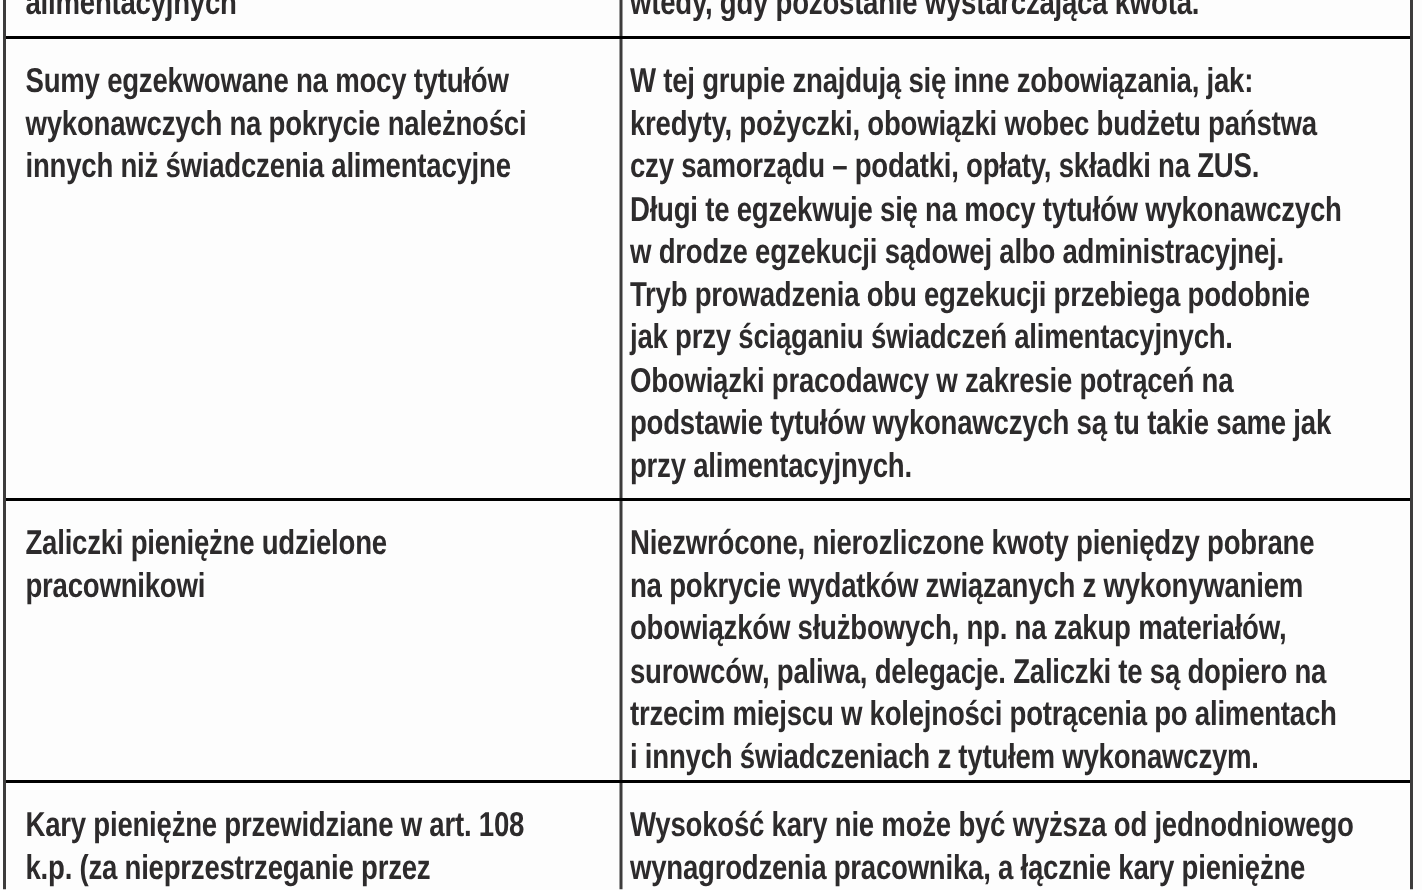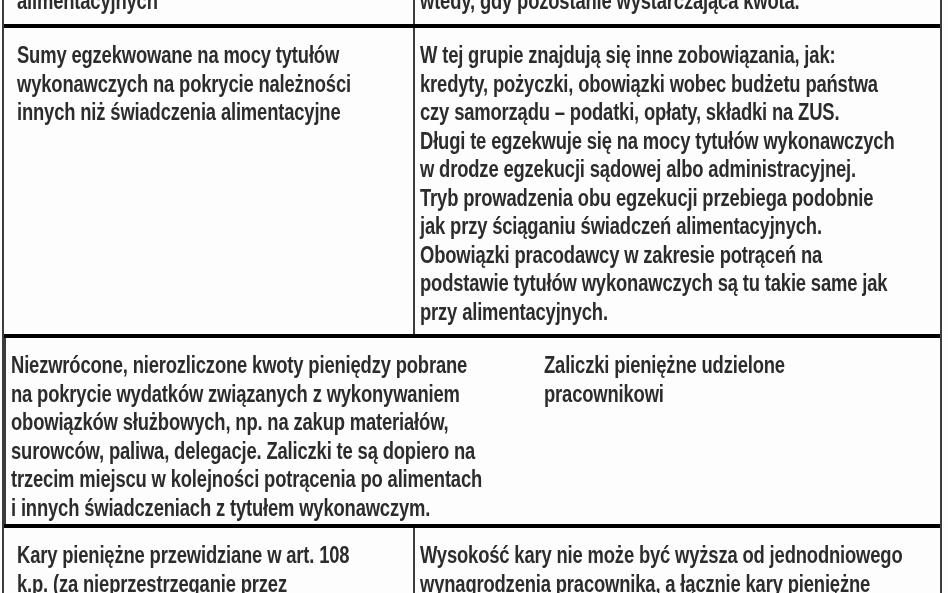--- a/index.html
+++ b/index.html
@@ -19,21 +19,21 @@
     position: absolute;
     left: 2px;
     top: 0;
     width: 940px;
     box-sizing: border-box;
     border-left: 2px solid #3d3c3c;
     border-right: 2px solid #3d3c3c;
   }
   .row {
     display: flex;
-    border-top: 4px solid #000000;
+    border-top: 2px solid #000000;
     box-sizing: content-box;
   }
   .row.first { border-top: none; }
   .row1 { height: 24px; }
   .row2 { height: 306px; }
   .row3 { height: 186px; }
   .row4 { height: 110px; }
   .cell {
     box-sizing: border-box;
     overflow: hidden;
@@ -101,34 +101,34 @@
           <div class="line">Tryb prowadzenia obu egzekucji przebiega podobnie</div>
           <div class="line">jak przy ściąganiu świadczeń alimentacyjnych.</div>
           <div class="line">Obowiązki pracodawcy w zakresie potrąceń na</div>
           <div class="line">podstawie tytułów wykonawczych są tu takie same jak</div>
           <div class="line">przy alimentacyjnych.</div>
         </div>
       </div>
     </div>
 
     <div class="row row3">
+      <div class="cell left">
+        <div class="txt">
+          <div class="line">Zaliczki pieniężne udzielone</div>
+          <div class="line">pracownikowi</div>
+        </div>
+      </div>
       <div class="cell right">
         <div class="txt">
           <div class="line">Niezwrócone, nierozliczone kwoty pieniędzy pobrane</div>
           <div class="line">na pokrycie wydatków związanych z wykonywaniem</div>
           <div class="line">obowiązków służbowych, np. na zakup materiałów,</div>
           <div class="line">surowców, paliwa, delegacje. Zaliczki te są dopiero na</div>
           <div class="line">trzecim miejscu w kolejności potrącenia po alimentach</div>
           <div class="line">i innych świadczeniach z tytułem wykonawczym.</div>
-        </div>
-      </div>
-      <div class="cell left">
-        <div class="txt">
-          <div class="line">Zaliczki pieniężne udzielone</div>
-          <div class="line">pracownikowi</div>
         </div>
       </div>
     </div>
 
     <div class="row row4">
       <div class="cell left">
         <div class="txt">
           <div class="line">Kary pieniężne przewidziane w art. 108</div>
           <div class="line">k.p. (za nieprzestrzeganie przez</div>
         </div>

